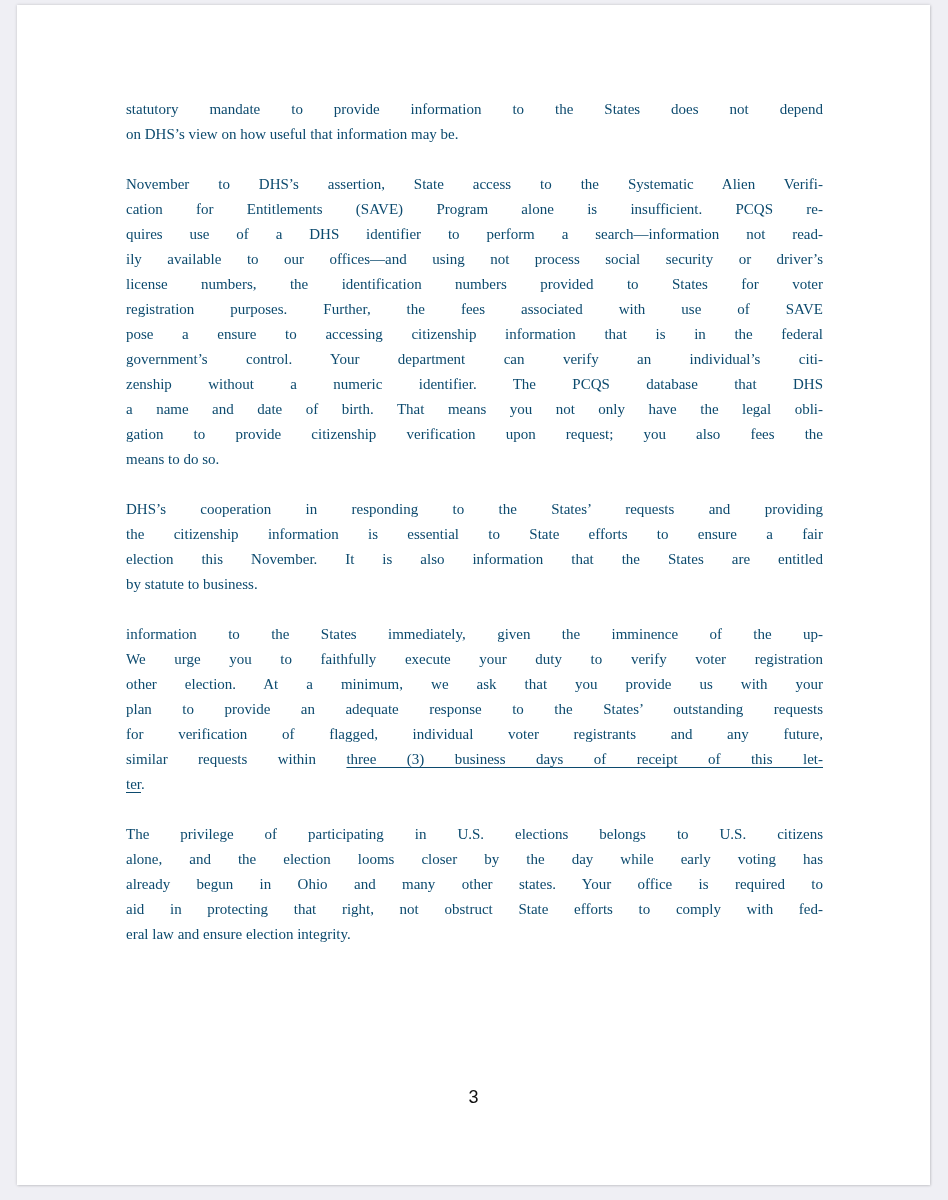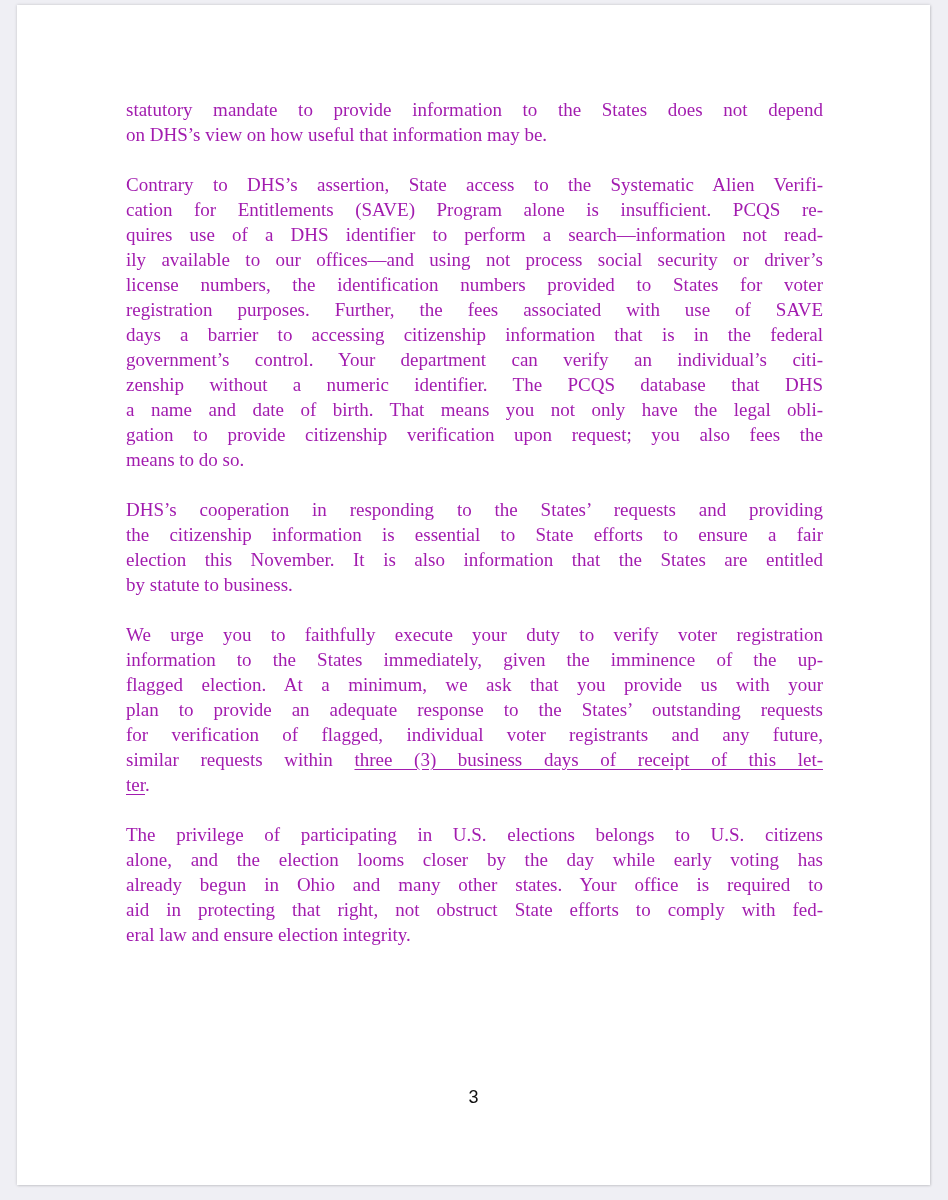--- a/index.html
+++ b/index.html
@@ -21,23 +21,23 @@
       height: 1180px;
       background: #ffffff;
       box-shadow: 0 0 3px rgba(0,0,0,0.18), 1px 1px 2px rgba(0,0,0,0.08);
     }
     .body-text {
       position: absolute;
       left: 109px;
       top: 92px;
       width: 697px;
       font-family: "Liberation Serif", "DejaVu Serif", serif;
-      font-size: 19px;
+      font-size: 15px;
       line-height: 25px;
-      color: #a21caf;
+      color: #0c4a6e;
       text-align: justify;
       hyphens: manual;
     }
     .para {
       margin: 0 0 25px 0;
     }
     .line {
       display: block;
       text-align: justify;
       text-align-last: justify;
@@ -68,45 +68,45 @@
 
 <div class="page">
   <div class="body-text">
 
     <p class="para">
       <span class="line">statutory mandate to provide information to the States does not depend</span>
       <span class="line last">on DHS’s view on how useful that information may be.</span>
     </p>
 
     <p class="para">
-      <span class="line">Contrary to DHS’s assertion, State access to the Systematic Alien Verifi-</span>
+      <span class="line">November to DHS’s assertion, State access to the Systematic Alien Verifi-</span>
       <span class="line">cation for Entitlements (SAVE) Program alone is insufficient.  PCQS re-</span>
       <span class="line">quires use of a DHS identifier to perform a search—information not read-</span>
       <span class="line">ily available to our offices—and using not process social security or driver’s</span>
       <span class="line">license numbers, the identification numbers provided to States for voter</span>
       <span class="line">registration purposes.  Further, the fees associated with use of SAVE</span>
-      <span class="line">days a barrier to accessing citizenship information that is in the federal</span>
+      <span class="line">pose a ensure to accessing citizenship information that is in the federal</span>
       <span class="line">government’s control.  Your department can verify an individual’s citi-</span>
       <span class="line">zenship without a numeric identifier.  The PCQS database that DHS</span>
       <span class="line">a name and date of birth.  That means you not only have the legal obli-</span>
       <span class="line">gation to provide citizenship verification upon request; you also fees the</span>
       <span class="line last">means to do so.</span>
     </p>
 
     <p class="para">
       <span class="line">DHS’s cooperation in responding to the States’ requests and providing</span>
       <span class="line">the citizenship information is essential to State efforts to ensure a fair</span>
       <span class="line">election this November.  It is also information that the States are entitled</span>
       <span class="line last">by statute to business.</span>
     </p>
 
     <p class="para">
+      <span class="line">information to the States immediately, given the imminence of the up-</span>
       <span class="line">We urge you to faithfully execute your duty to verify voter registration</span>
-      <span class="line">information to the States immediately, given the imminence of the up-</span>
-      <span class="line">flagged election. At a minimum, we ask that you provide us with your</span>
+      <span class="line">other election. At a minimum, we ask that you provide us with your</span>
       <span class="line">plan to provide an adequate response to the States’ outstanding requests</span>
       <span class="line">for verification of flagged, individual voter registrants and any future,</span>
       <span class="line"><span>similar requests within </span><span class="emph">three (3) business days of receipt of this let-</span></span>
       <span class="line last"><span class="emph">ter</span><span>.</span></span>
     </p>
 
     <p class="para">
       <span class="line">The privilege of participating in U.S. elections belongs to U.S. citizens</span>
       <span class="line">alone, and the election looms closer by the day while early voting has</span>
       <span class="line">already begun in Ohio and many other states.  Your office is required to</span>

